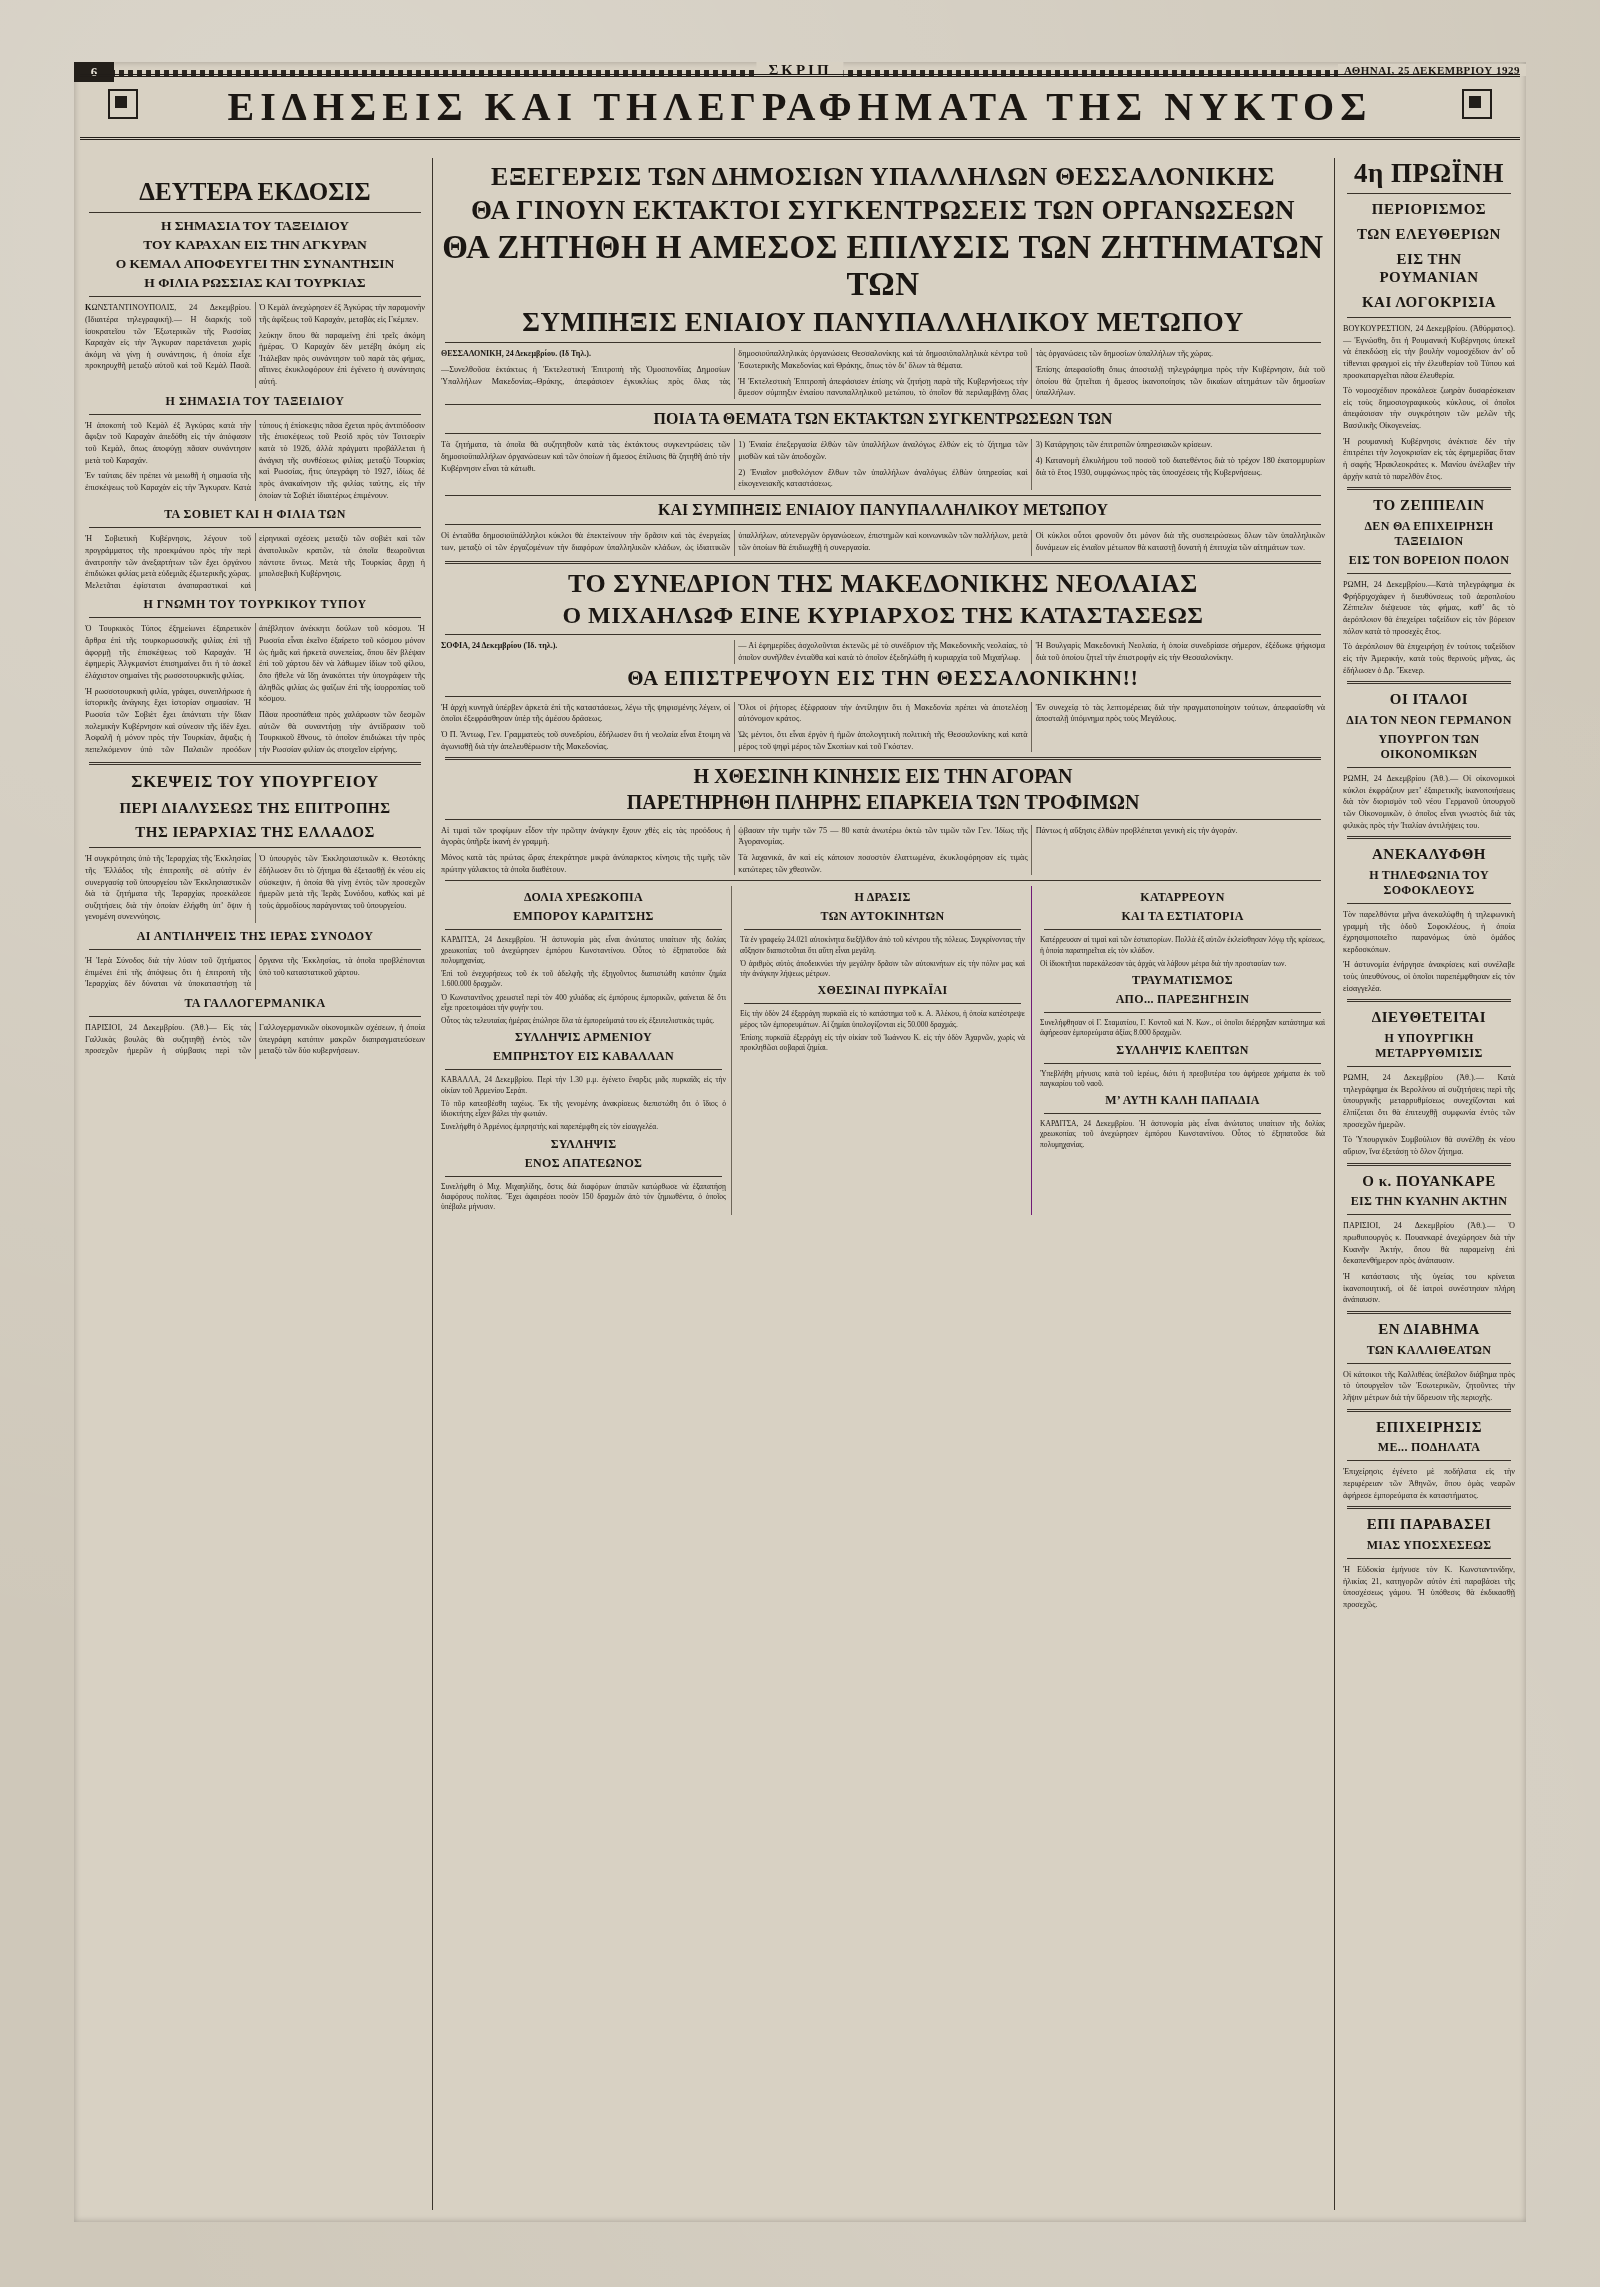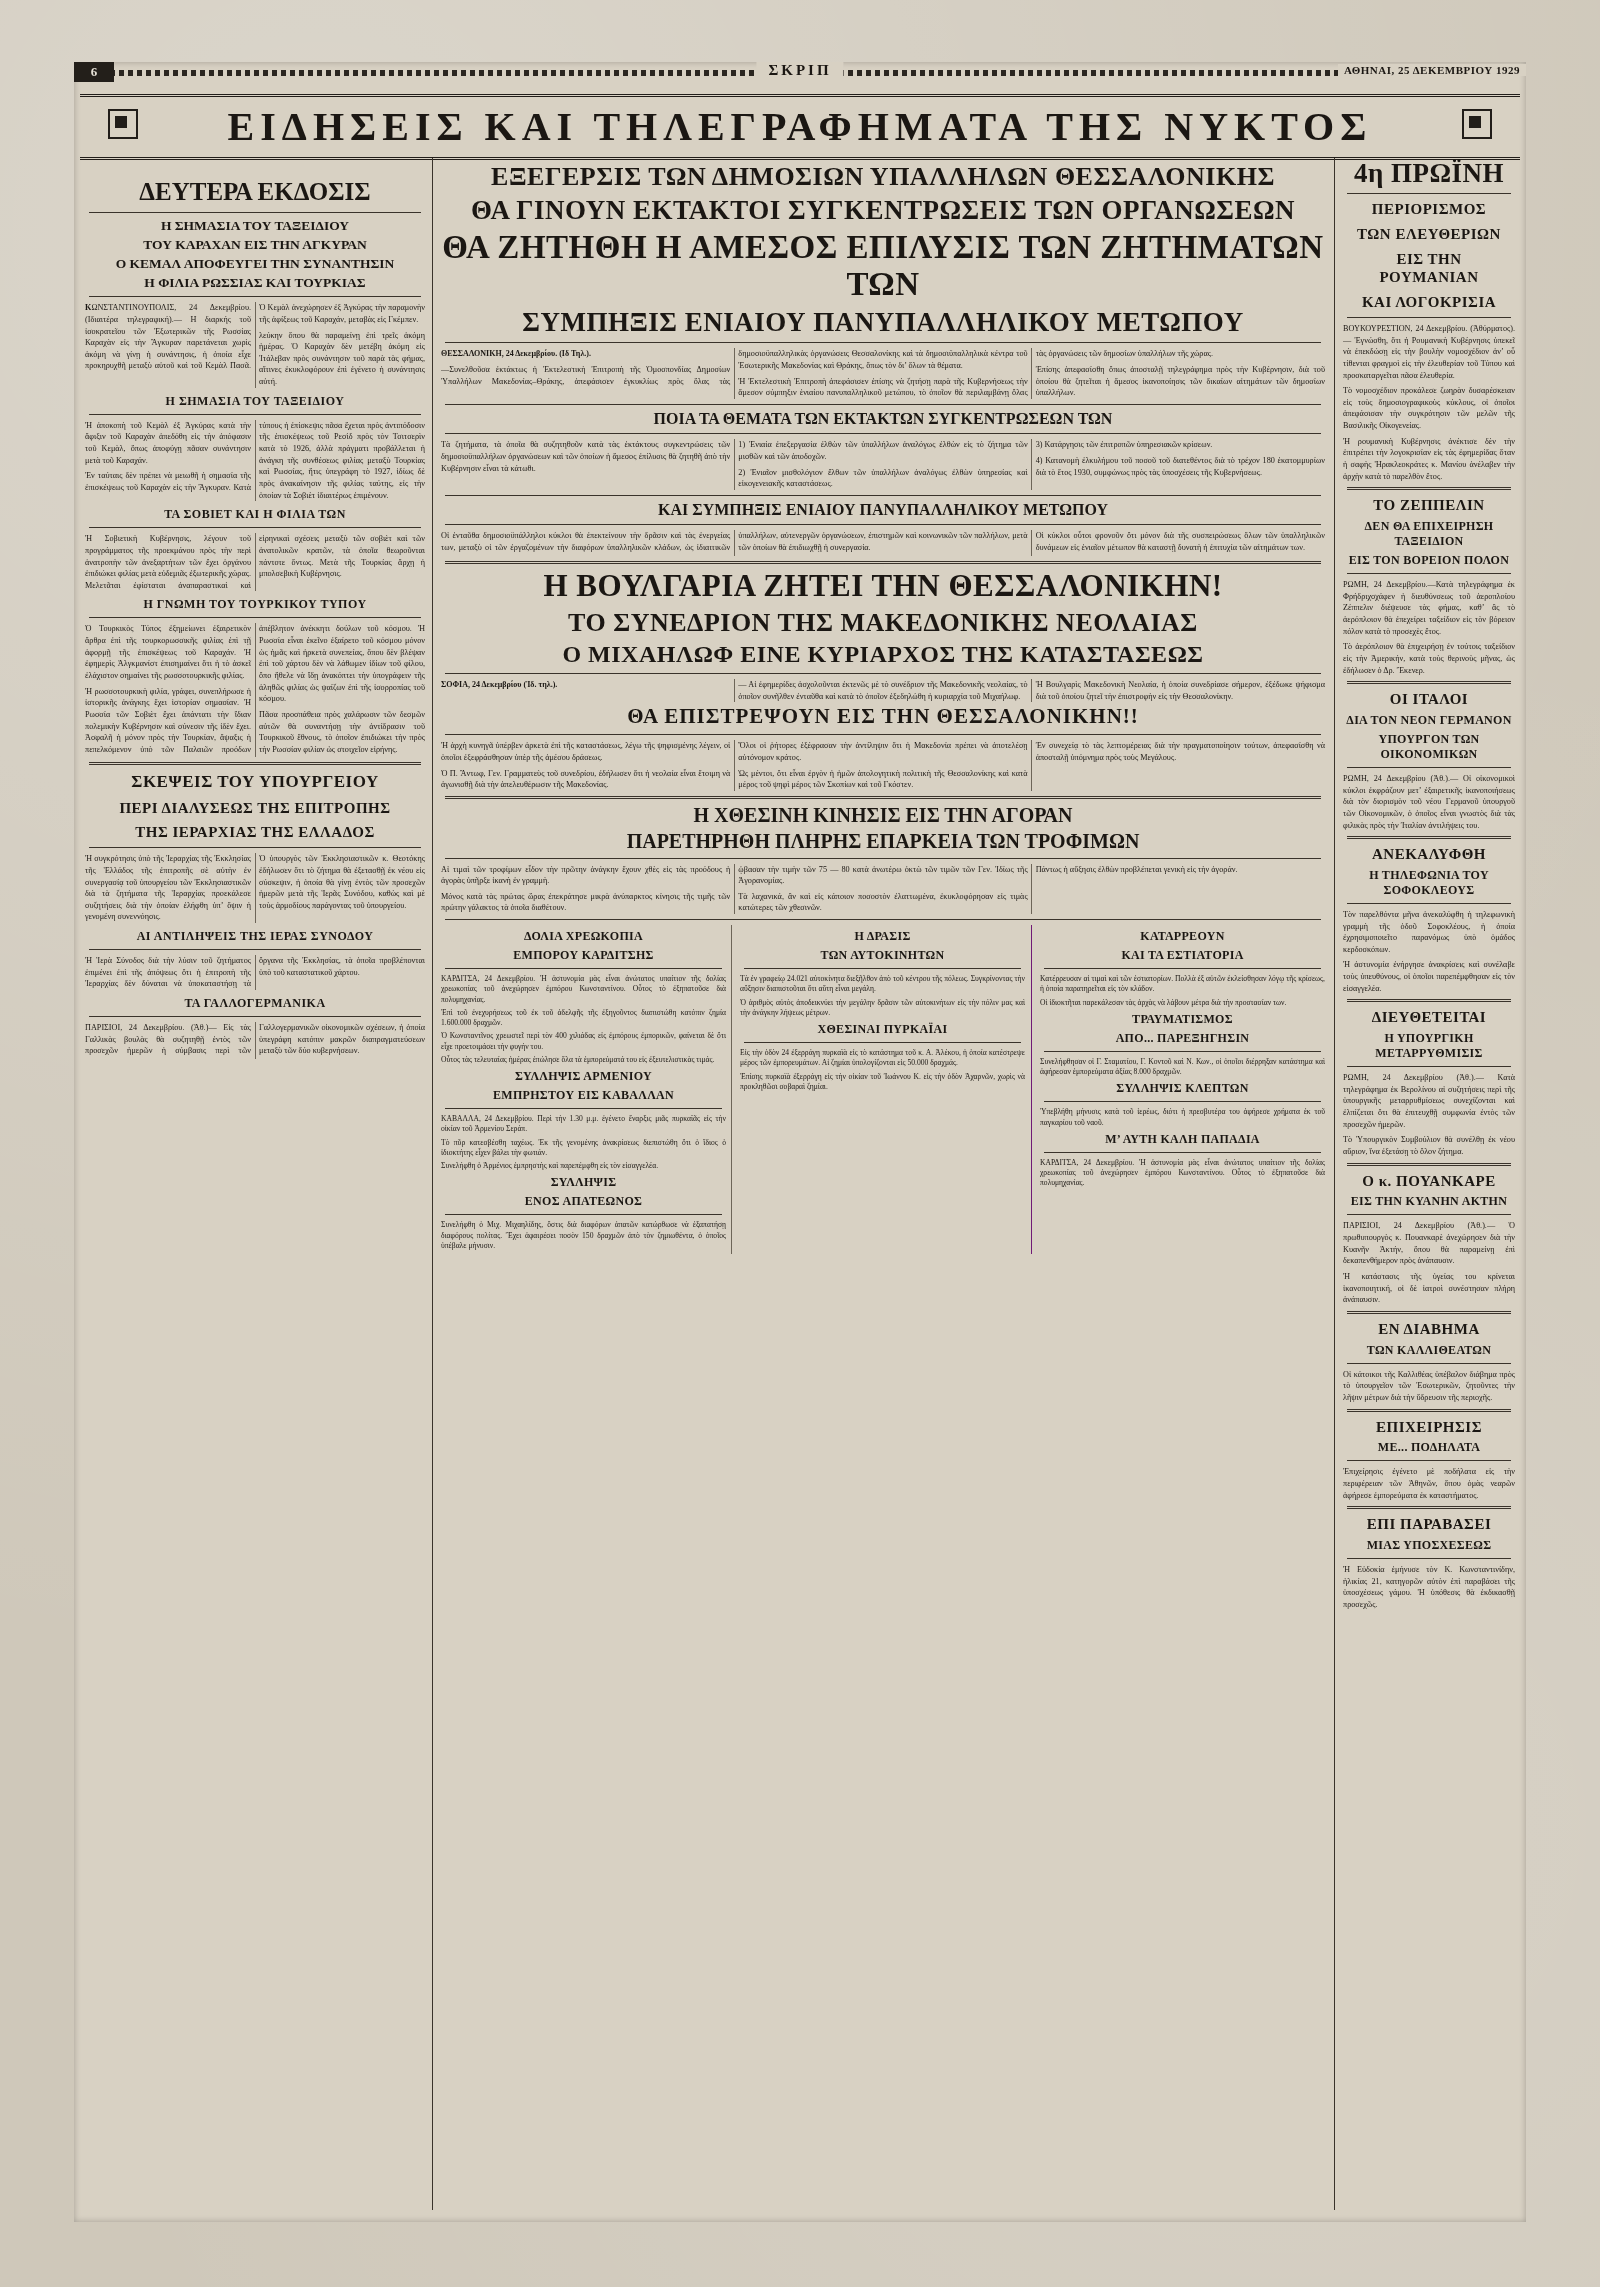--- a/index.html
+++ b/index.html
@@ -22,21 +22,21 @@
   .topbar{position:absolute;left:0;top:0;width:100%;height:22px;}
   .topbar .rule{position:absolute;left:0;right:0;top:8px;height:6px;
     background:repeating-linear-gradient(90deg,#2b2620 0 5px, transparent 5px 9px);}
   .topbar .pageno{position:absolute;left:0;top:0;width:40px;height:20px;background:#231f1a;color:#e6e1d6;
     font-size:13px;font-weight:bold;text-align:center;line-height:20px;}
   .topbar .masthead{position:absolute;left:50%;transform:translateX(-50%);top:0px;background:#d8d1c3;padding:0 12px;
     font-size:15px;letter-spacing:3px;font-weight:bold;}
   .topbar .dateline{position:absolute;right:0;top:2px;background:#d8d1c3;padding:0 6px;font-size:11px;font-weight:bold;letter-spacing:.5px;}
 
   
-  .titleband{position:absolute;left:6px;top:32px;width:1440px;height:60px;
+  .titleband{position:absolute;left:6px;top:12px;width:1440px;height:60px;
     border-top:3px double #211d19;border-bottom:3px double #211d19;}
   .titleband .tt{position:absolute;left:0;right:0;top:6px;text-align:center;
     font-size:40px;letter-spacing:6px;font-weight:bold;}
   .titleband .orn{position:absolute;top:12px;width:26px;height:26px;border:2px solid #211d19;}
   .titleband .orn.l{left:28px;}
   .titleband .orn.r{right:28px;}
   .titleband .orn i{display:block;margin:5px;width:12px;height:12px;background:#211d19;}
 
   
   .cols{position:absolute;left:6px;top:96px;width:1440px;height:2052px;}
@@ -176,21 +176,20 @@
 
           <hr class="sep">
           <div class="hl3">ΚΑΙ ΣΥΜΠΗΞΙΣ ΕΝΙΑΙΟΥ ΠΑΝΥΠΑΛΛΗΛΙΚΟΥ ΜΕΤΩΠΟΥ</div>
           <hr class="sep">
           <div class="three">
             <p class="tx">Οἱ ἐνταῦθα δημοσιοϋπάλληλοι κύκλοι θὰ ἐπεκτείνουν τὴν δρᾶσιν καὶ τὰς ἐνεργείας των, μεταξὺ οἱ τῶν ἐργαζομένων τὴν διαφόρων ὑπαλληλικῶν κλάδων, ὡς ἰδιαιτικῶν ὑπαλλήλων, αὐτενεργῶν ὀργανώσεων, ἐπιστημῶν καὶ κοινωνικῶν τῶν παλλήλων, μετὰ τῶν ὁποίων θὰ ἐπιδιωχθῇ ἡ συνεργασία.</p>
             <p class="tx">Οἱ κύκλοι οὗτοι φρονοῦν ὅτι μόνον διὰ τῆς συσπειρώσεως ὅλων τῶν ὑπαλληλικῶν δυνάμεων εἰς ἑνιαῖον μέτωπον θὰ καταστῇ δυνατὴ ἡ ἐπιτυχία τῶν αἰτημάτων των.</p>
           </div>
 
           <hr class="sep d">
-          <div class="hl1" style="font-size:31px">Η ΒΟΥΛΓΑΡΙΑ ΖΗΤΕΙ ΤΗΝ ΘΕΣΣΑΛΟΝΙΚΗΝ!</div>
           <div class="hl1" style="font-size:26px">ΤΟ ΣΥΝΕΔΡΙΟΝ ΤΗΣ ΜΑΚΕΔΟΝΙΚΗΣ ΝΕΟΛΑΙΑΣ</div>
           <div class="hl1" style="font-size:24px">Ο ΜΙΧΑΗΛΩΦ ΕΙΝΕ ΚΥΡΙΑΡΧΟΣ ΤΗΣ ΚΑΤΑΣΤΑΣΕΩΣ</div>
           <hr class="sep">
           <div class="three">
             <p class="tx"><span class="dateline2">ΣΟΦΙΑ, 24 Δεκεμβρίου (Ἰδ. τηλ.).</span></p>
             <p class="tx">— Αἱ ἐφημερίδες ἀσχολοῦνται ἐκτενῶς μὲ τὸ συνέδριον τῆς Μακεδονικῆς νεολαίας, τὸ ὁποῖον συνῆλθεν ἐνταῦθα καὶ κατὰ τὸ ὁποῖον ἐξεδηλώθη ἡ κυριαρχία τοῦ Μιχαήλωφ.</p>
             <p class="tx">Ἡ Βουλγαρὶς Μακεδονικὴ Νεολαία, ἡ ὁποία συνεδρίασε σήμερον, ἐξέδωκε ψήφισμα διὰ τοῦ ὁποίου ζητεῖ τὴν ἐπιστροφὴν εἰς τὴν Θεσσαλονίκην.</p>
           </div>
           <div class="hl2" style="font-size:21px;letter-spacing:1px">ΘΑ ΕΠΙΣΤΡΕΨΟΥΝ ΕΙΣ ΤΗΝ ΘΕΣΣΑΛΟΝΙΚΗΝ!!</div>
           <hr class="sep">

